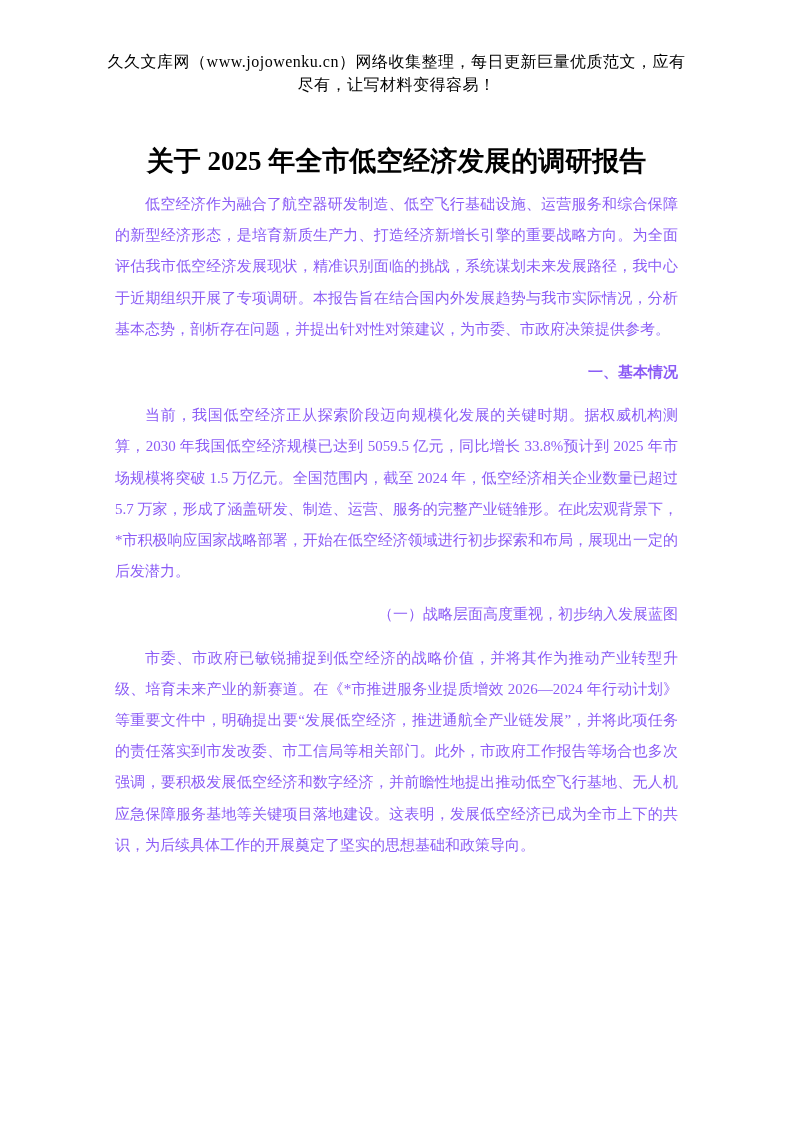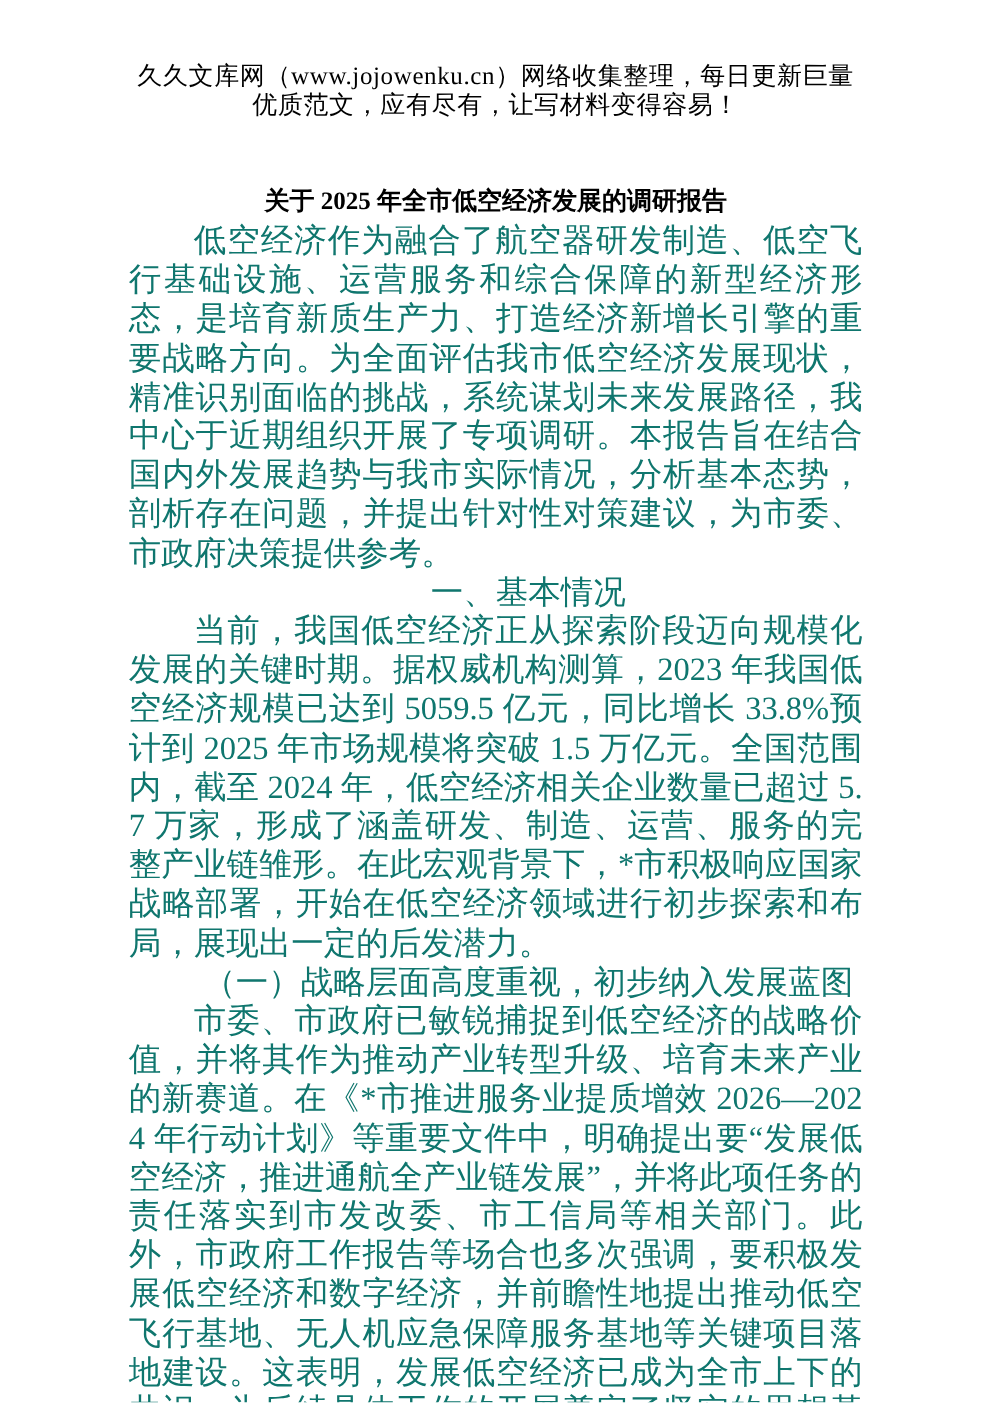--- a/index.html
+++ b/index.html
@@ -13,62 +13,62 @@
     height: 1122px;
     margin: 0;
     box-sizing: border-box;
     padding: 50px 103px 0 103px;
     background: #ffffff;
     color: #000000;
     font-family: "Liberation Serif", "DejaVu Serif", serif;
     overflow: hidden;
   }
   .header-note {
-    font-size: 20px;
+    font-size: 16px;
     line-height: 23px;
     text-align: center;
     letter-spacing: 0.5px;
     color: #000000;
   }
   .doc-title {
     margin: 50px 0 0 0;
-    font-size: 20px;
+    font-size: 27px;
     line-height: 31px;
     font-weight: bold;
     text-align: center;
     color: #000000;
   }
   .doc-body {
     margin: 0;
   }
   .para {
-    margin: 0;
-    font-size: 26px;
+    margin: 12px;
+    font-size: 15px;
     line-height: 31.2px;
     text-indent: 2em;
     text-align: justify;
     text-justify: inter-ideograph;
     word-break: break-all;
-    color: #0f766e;
+    color: #8b5cf6;
   }
   .para.heading1 {
-    font-weight: normal;
-    text-align: center;
+    font-weight: bold;
+    text-align: right;
   }
   .para.heading2 {
     font-weight: normal;
-    text-align: center;
+    text-align: right;
   }
 </style>
 </head>
 <body>
 
 <div class="page">
   <div class="header-note">久久文库网（www.jojowenku.cn）网络收集整理，每日更新巨量优质范文，应有尽有，让写材料变得容易！</div>
   <h1 class="doc-title">关于 2025 年全市低空经济发展的调研报告</h1>
   <div class="doc-body">
       <p class="para body">低空经济作为融合了航空器研发制造、低空飞行基础设施、运营服务和综合保障的新型经济形态，是培育新质生产力、打造经济新增长引擎的重要战略方向。为全面评估我市低空经济发展现状，精准识别面临的挑战，系统谋划未来发展路径，我中心于近期组织开展了专项调研。本报告旨在结合国内外发展趋势与我市实际情况，分析基本态势，剖析存在问题，并提出针对性对策建议，为市委、市政府决策提供参考。</p>
       <p class="para heading1">一、基本情况</p>
-      <p class="para body">当前，我国低空经济正从探索阶段迈向规模化发展的关键时期。据权威机构测算，2023 年我国低空经济规模已达到 5059.5 亿元，同比增长 33.8%预计到 2025 年市场规模将突破 1.5 万亿元。全国范围内，截至 2024 年，低空经济相关企业数量已超过 5.7 万家，形成了涵盖研发、制造、运营、服务的完整产业链雏形。在此宏观背景下，*市积极响应国家战略部署，开始在低空经济领域进行初步探索和布局，展现出一定的后发潜力。</p>
+      <p class="para body">当前，我国低空经济正从探索阶段迈向规模化发展的关键时期。据权威机构测算，2030 年我国低空经济规模已达到 5059.5 亿元，同比增长 33.8%预计到 2025 年市场规模将突破 1.5 万亿元。全国范围内，截至 2024 年，低空经济相关企业数量已超过 5.7 万家，形成了涵盖研发、制造、运营、服务的完整产业链雏形。在此宏观背景下，*市积极响应国家战略部署，开始在低空经济领域进行初步探索和布局，展现出一定的后发潜力。</p>
       <p class="para heading2">（一）战略层面高度重视，初步纳入发展蓝图</p>
       <p class="para body">市委、市政府已敏锐捕捉到低空经济的战略价值，并将其作为推动产业转型升级、培育未来产业的新赛道。在《*市推进服务业提质增效 2026—2024 年行动计划》等重要文件中，明确提出要“发展低空经济，推进通航全产业链发展”，并将此项任务的责任落实到市发改委、市工信局等相关部门。此外，市政府工作报告等场合也多次强调，要积极发展低空经济和数字经济，并前瞻性地提出推动低空飞行基地、无人机应急保障服务基地等关键项目落地建设。这表明，发展低空经济已成为全市上下的共识，为后续具体工作的开展奠定了坚实的思想基础和政策导向。</p>
     </div>
 </div>
 
 </body></html>

